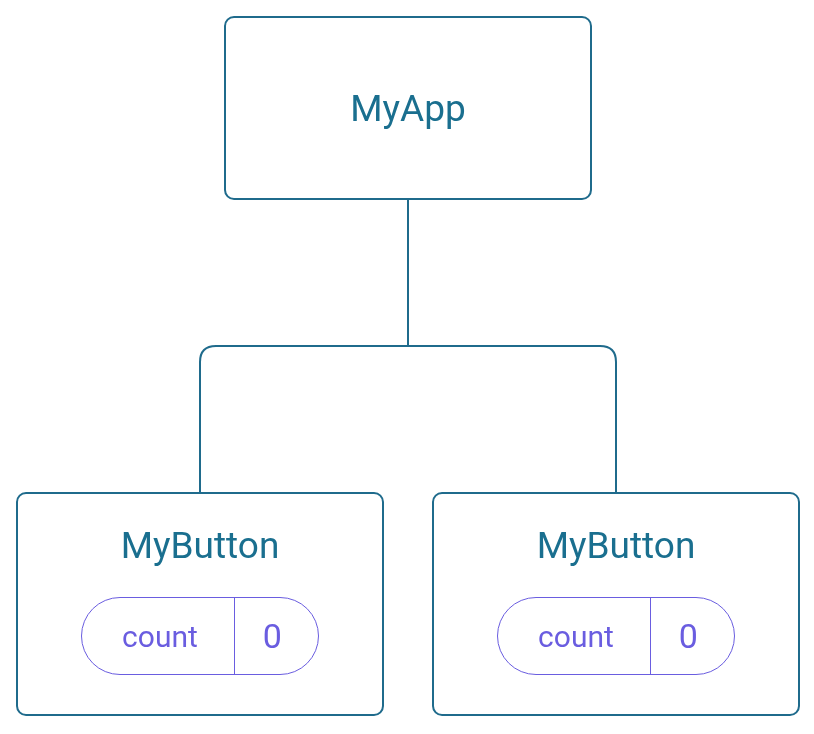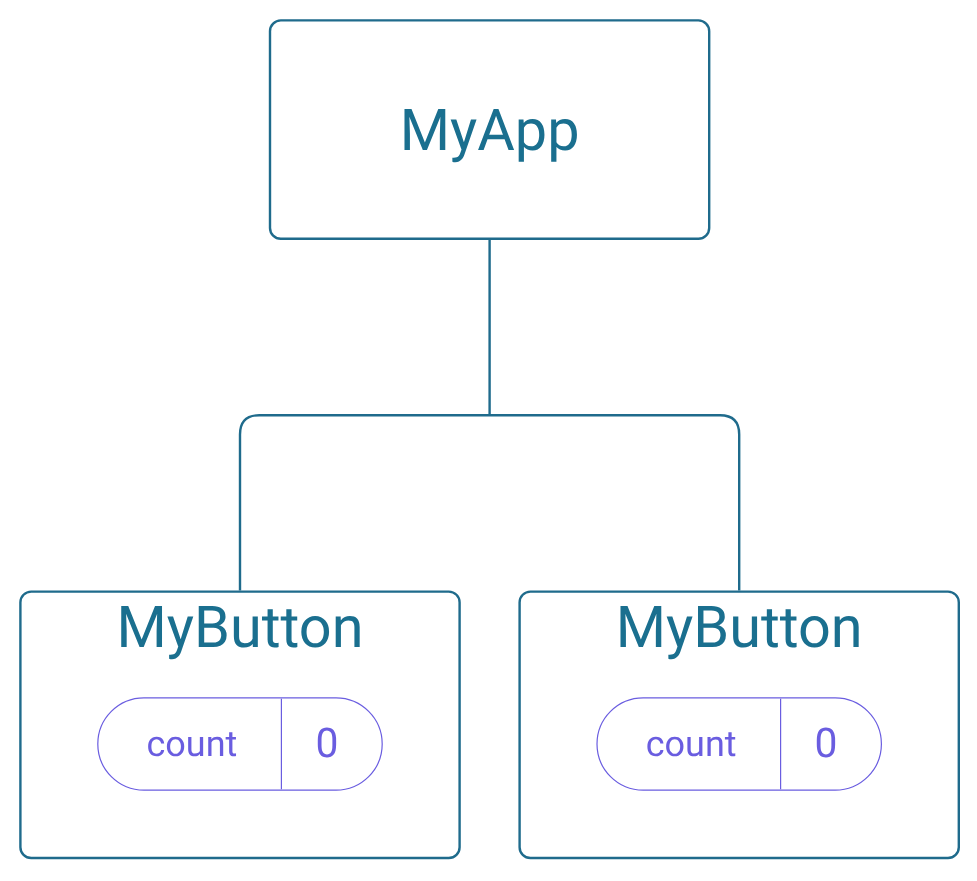--- a/index.html
+++ b/index.html
@@ -27,31 +27,32 @@
     .root-node {
       left: 224px;
       top: 16px;
       width: 368px;
       height: 184px;
     }
     .child-node {
       top: 492px;
       width: 368px;
       height: 224px;
+      padding-top: 30px;
       justify-content: flex-start;
     }
     .child-left {
       left: 16px;
     }
     .child-right {
       left: 432px;
     }
     .node-title {
       color: #1a6f8f;
-      font-size: 48px;
+      font-size: 37px;
       font-weight: 400;
     }
     .pill {
       margin-top: 30px;
       display: flex;
       border: 1.5px solid #6a5de0;
       border-radius: 999px;
       overflow: hidden;
       height: 78px;
     }

